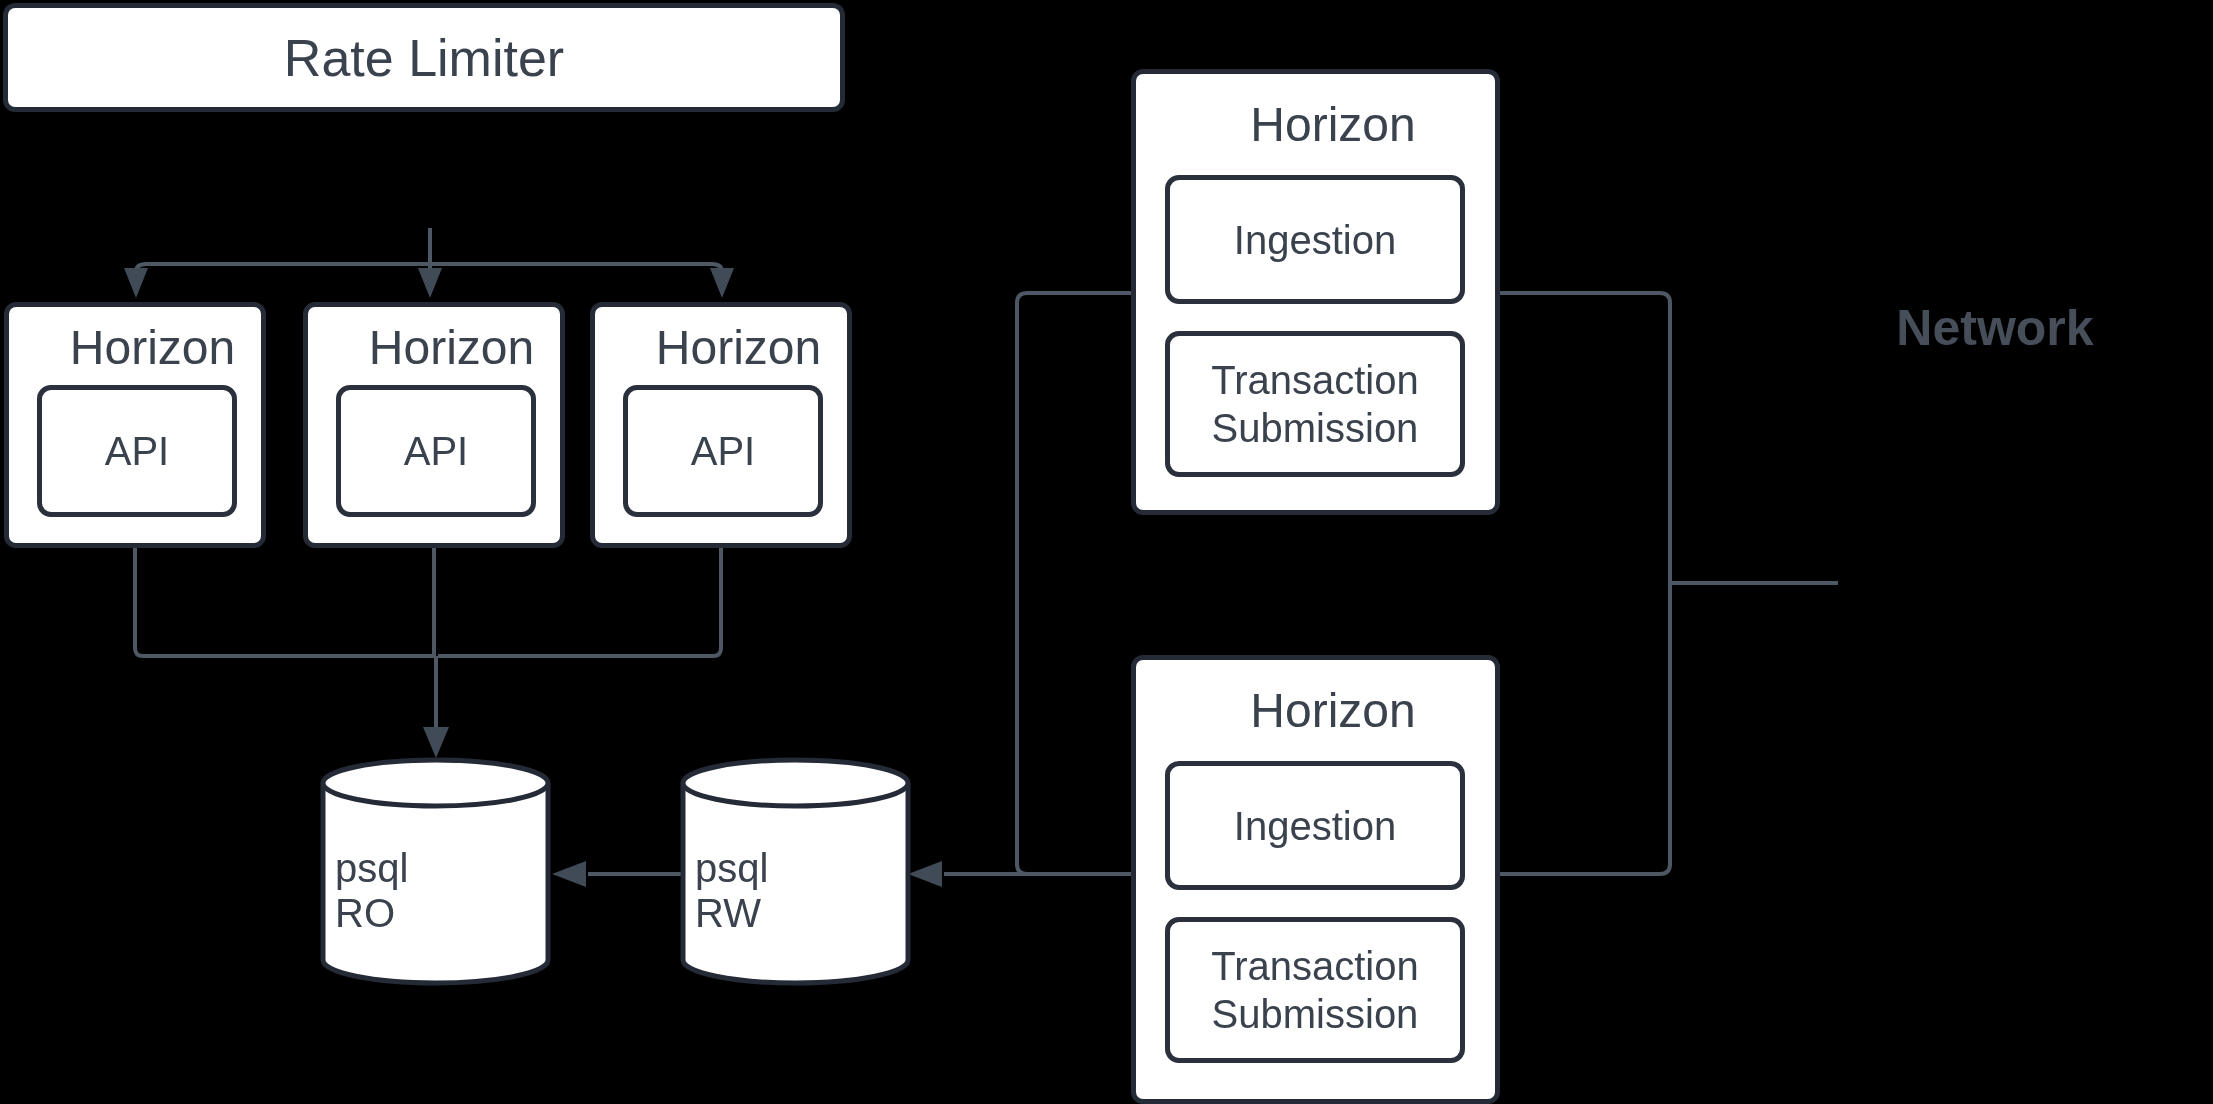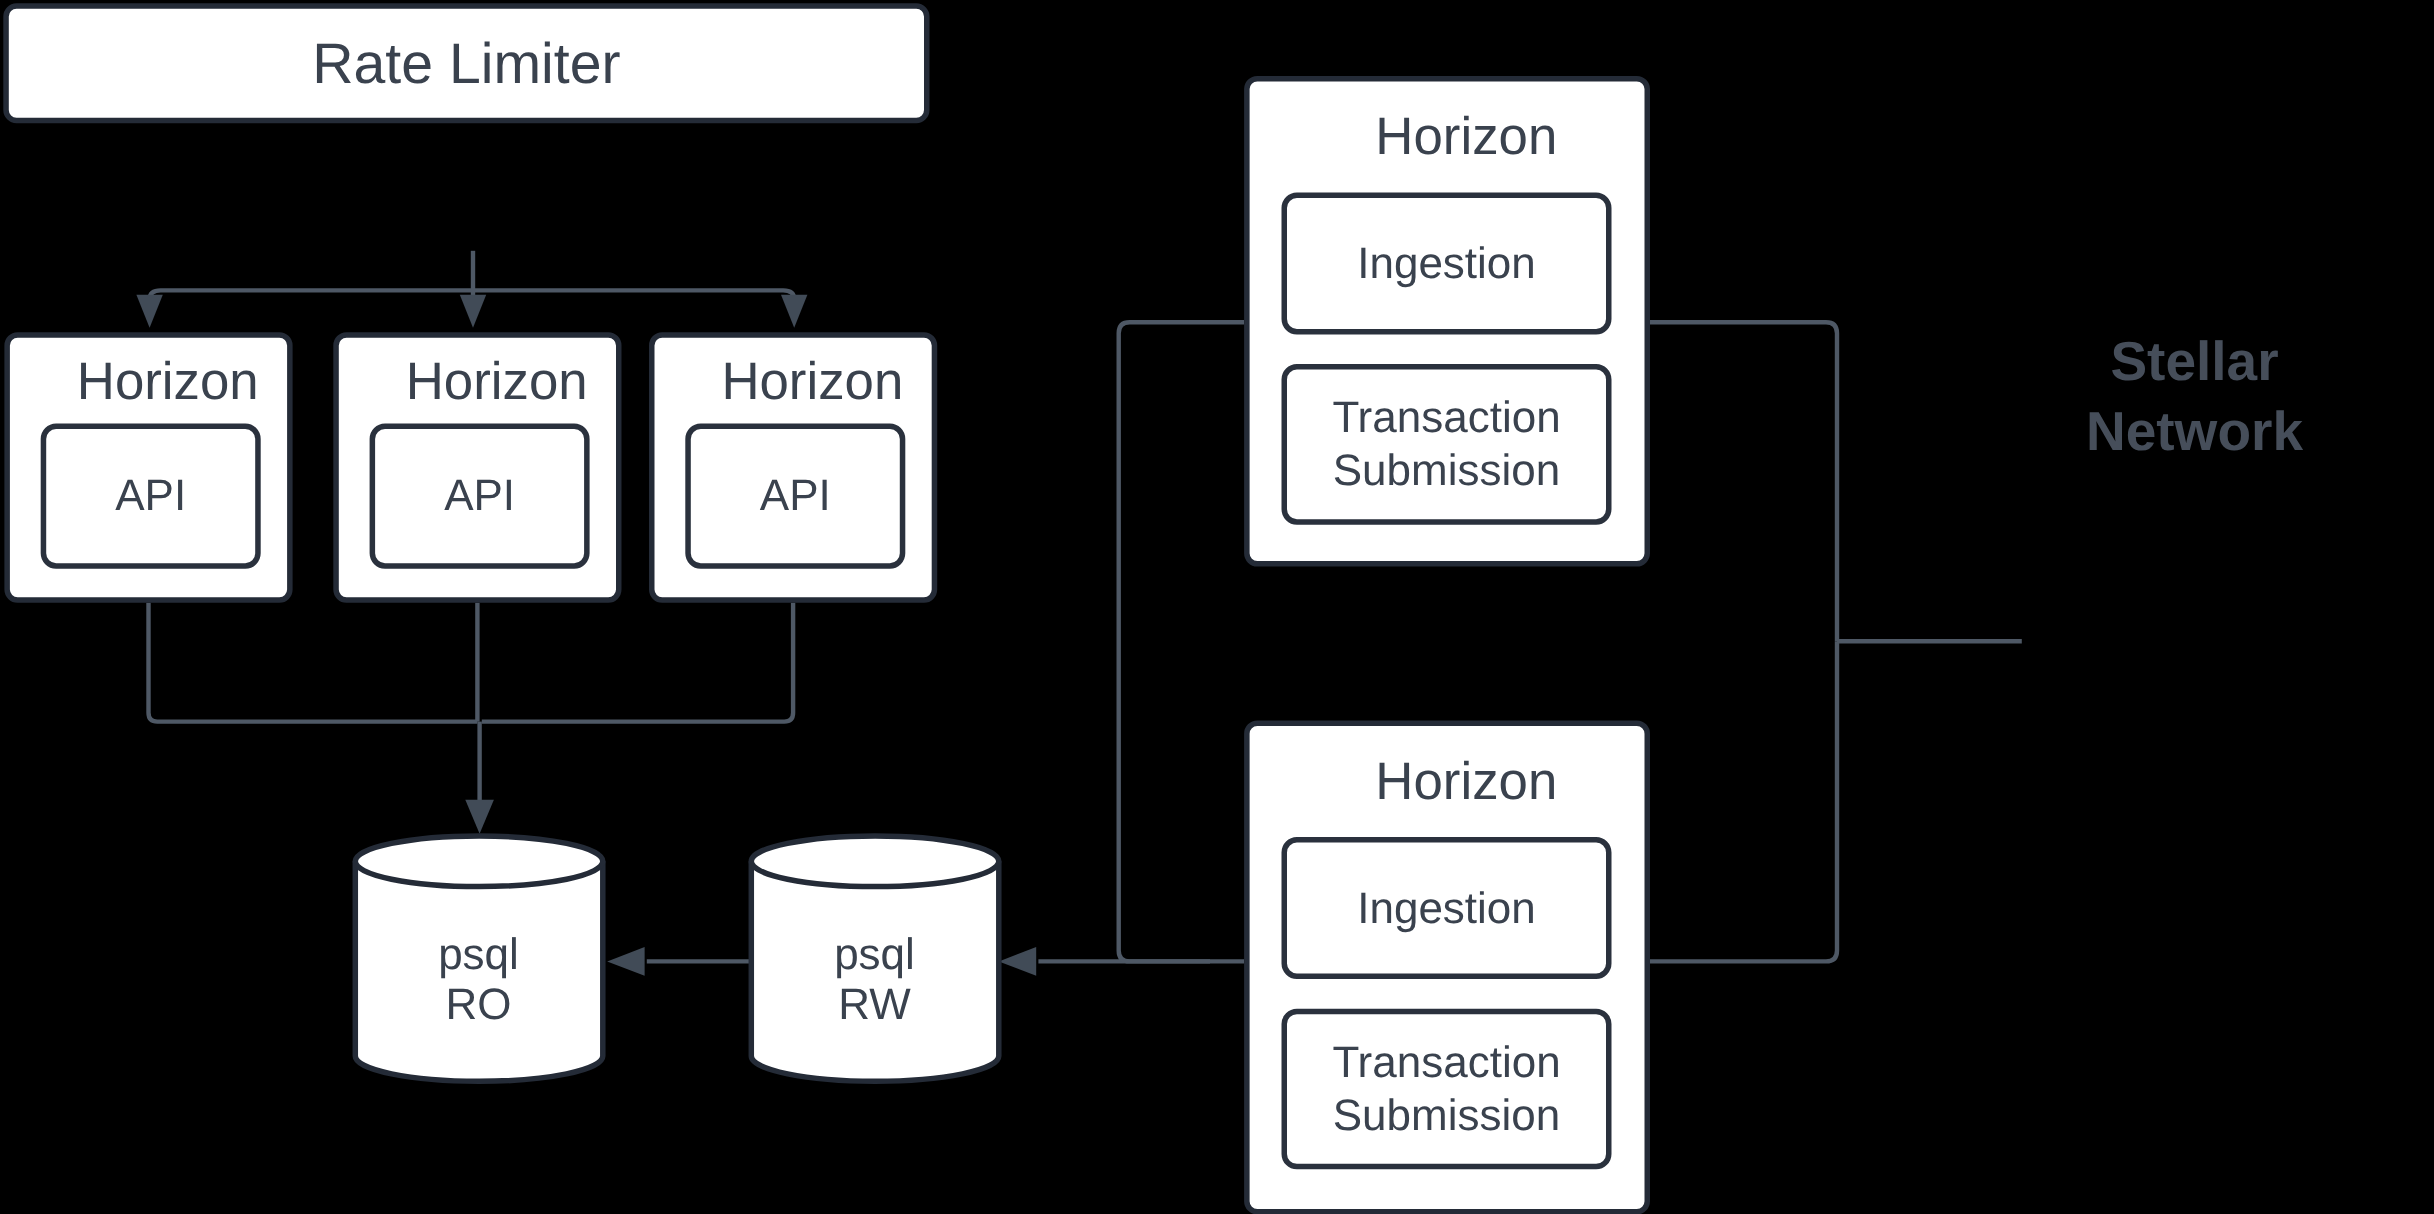--- a/index.html
+++ b/index.html
@@ -32,21 +32,21 @@
     background:#ffffff;
     border:5px solid #2a313d;
     border-radius:14px;
     box-sizing:border-box;
     display:flex;align-items:center;justify-content:center;
     flex-direction:column;
     font-size:40px;line-height:48px;text-align:left;color:#3a424e;
   }
   .db-label{
     position:absolute;width:200px;
-    text-align:center;font-size:40px;line-height:45px;color:#3a424e;
+    font-size:40px;line-height:45px;color:#3a424e;
   }
   .network-label{
     position:absolute;left:1840px;top:296px;width:310px;
     text-align:center;
     font-size:50px;line-height:64px;font-weight:bold;color:#464e5a;
   }
   .t-line{display:block;}
 </style>
 </head>
 <body>
@@ -141,17 +141,16 @@
   <div class="db-label" style="left:335px;top:846px">
     <span class="t-line">psql</span>
     <span class="t-line">RO</span>
   </div>
   <div class="db-label" style="left:695px;top:846px">
     <span class="t-line">psql</span>
     <span class="t-line">RW</span>
   </div>
 
   <div class="network-label">
-    <span class="t-line">Stellar</span>
     <span class="t-line">Network</span>
   </div>
 
 </div>
 
 </body></html>

